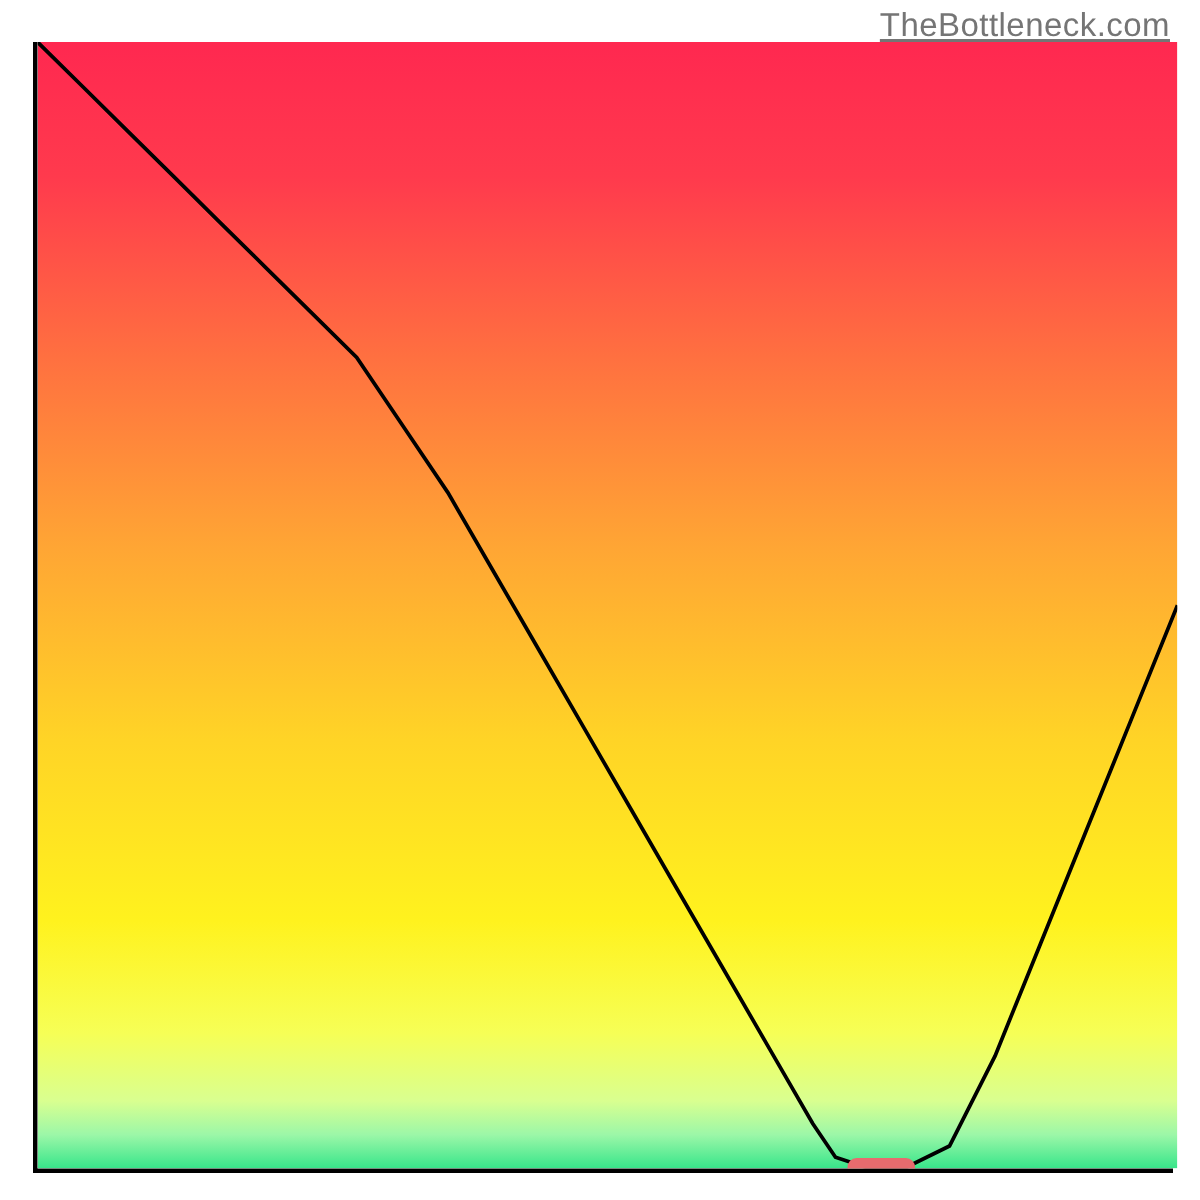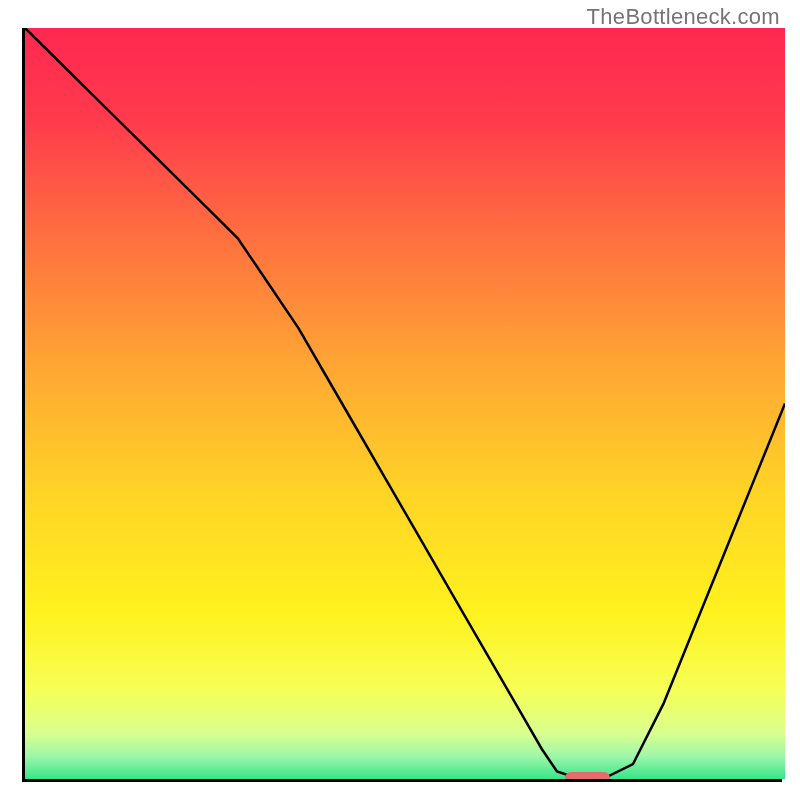--- a/index.html
+++ b/index.html
@@ -11,20 +11,21 @@
     position: relative;
   }
   .watermark {
     position: absolute;
     top: 4px;
     right: 20px;
     font-size: 22px;
     color: #757575;
     font-weight: 400;
     letter-spacing: 0.3px;
+    text-decoration: underline;
   }
   .plot-frame {
     position: absolute;
     left: 22px;
     top: 28px;
     width: 760px;
     height: 754px;
     border-left: 3px solid #000;
     border-bottom: 3px solid #000;
   }

